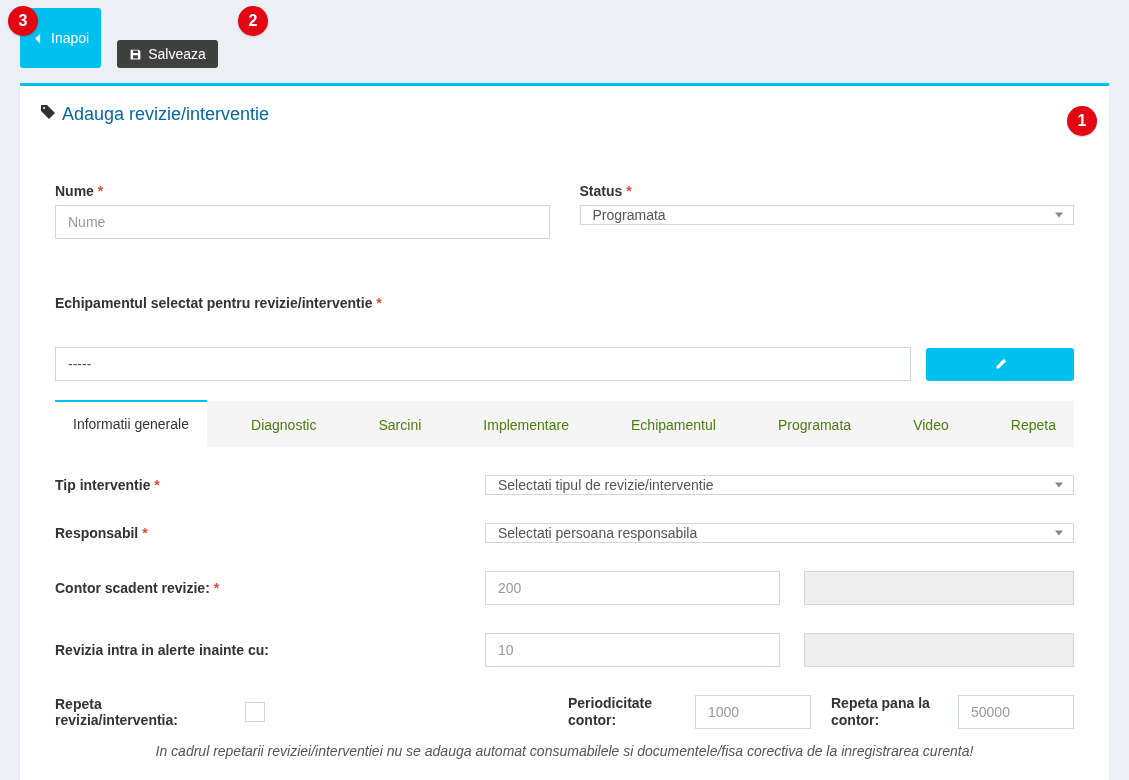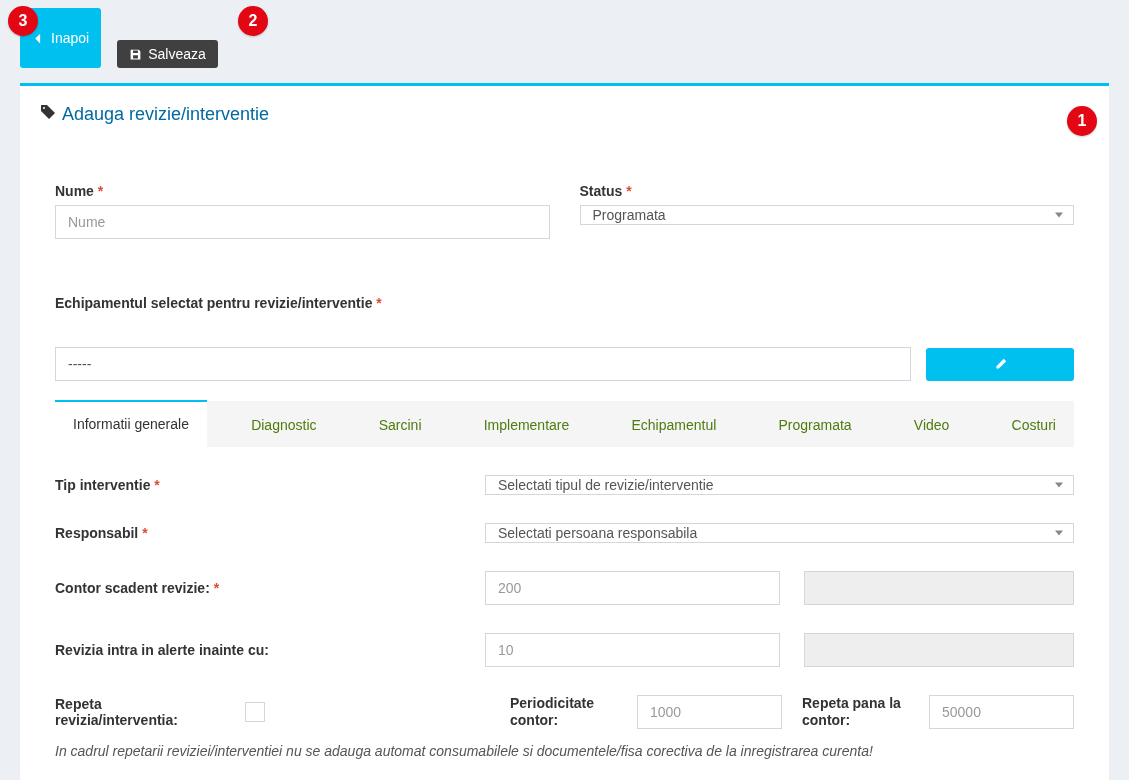--- a/index.html
+++ b/index.html
@@ -146,22 +146,22 @@
     align-items: center;
     gap: 20px;
     margin-bottom: 14px;
   }
   .repeat-row .rlabel { font-weight:700; width:170px; }
   .repeat-row .checkbox {
     width: 20px; height:20px; border:1px solid #d2d6de; background:#fff; cursor:pointer;
   }
   .repeat-row .pair { display:flex; align-items:center; gap:12px; }
   .repeat-row .plabel { font-weight:700; width: 115px; line-height:1.2; }
-  .repeat-row .form-control { width:145px; }
-  .note { font-style: italic; color:#555; padding: 0 0 0 0; }
+  .repeat-row .form-control { width:116px; }
+  .note { font-style: italic; color:#555; padding: 0 0 0 0; text-align: center; }
   .badge-num {
     position: absolute;
     width: 30px; height: 30px;
     border-radius: 50%;
     background: #e30613;
     color: #fff;
     font-weight: 700;
     font-size: 16px;
     display: flex;
     align-items: center;
@@ -238,21 +238,21 @@
   </div>
 
   <div class="tabs">
     <div class="tab active"><span>Informatii generale</span></div>
     <div class="tab"><span>Diagnostic</span></div>
     <div class="tab"><span>Sarcini</span></div>
     <div class="tab"><span>Implementare</span></div>
     <div class="tab"><span>Echipamentul</span></div>
     <div class="tab"><span>Programata</span></div>
     <div class="tab"><span>Video</span></div>
-    <div class="tab"><span>Costuri</span></div>
+    <div class="tab"><span>Repeta</span></div>
   </div>
 
   <div class="tab-content">
     <div class="form-row">
       <div class="lbl">
         <span>Tip interventie</span> <span class="req">*</span>
       </div>
       <div class="ctl">
         <div class="select">
           <span>Selectati tipul de revizie/interventie</span>

